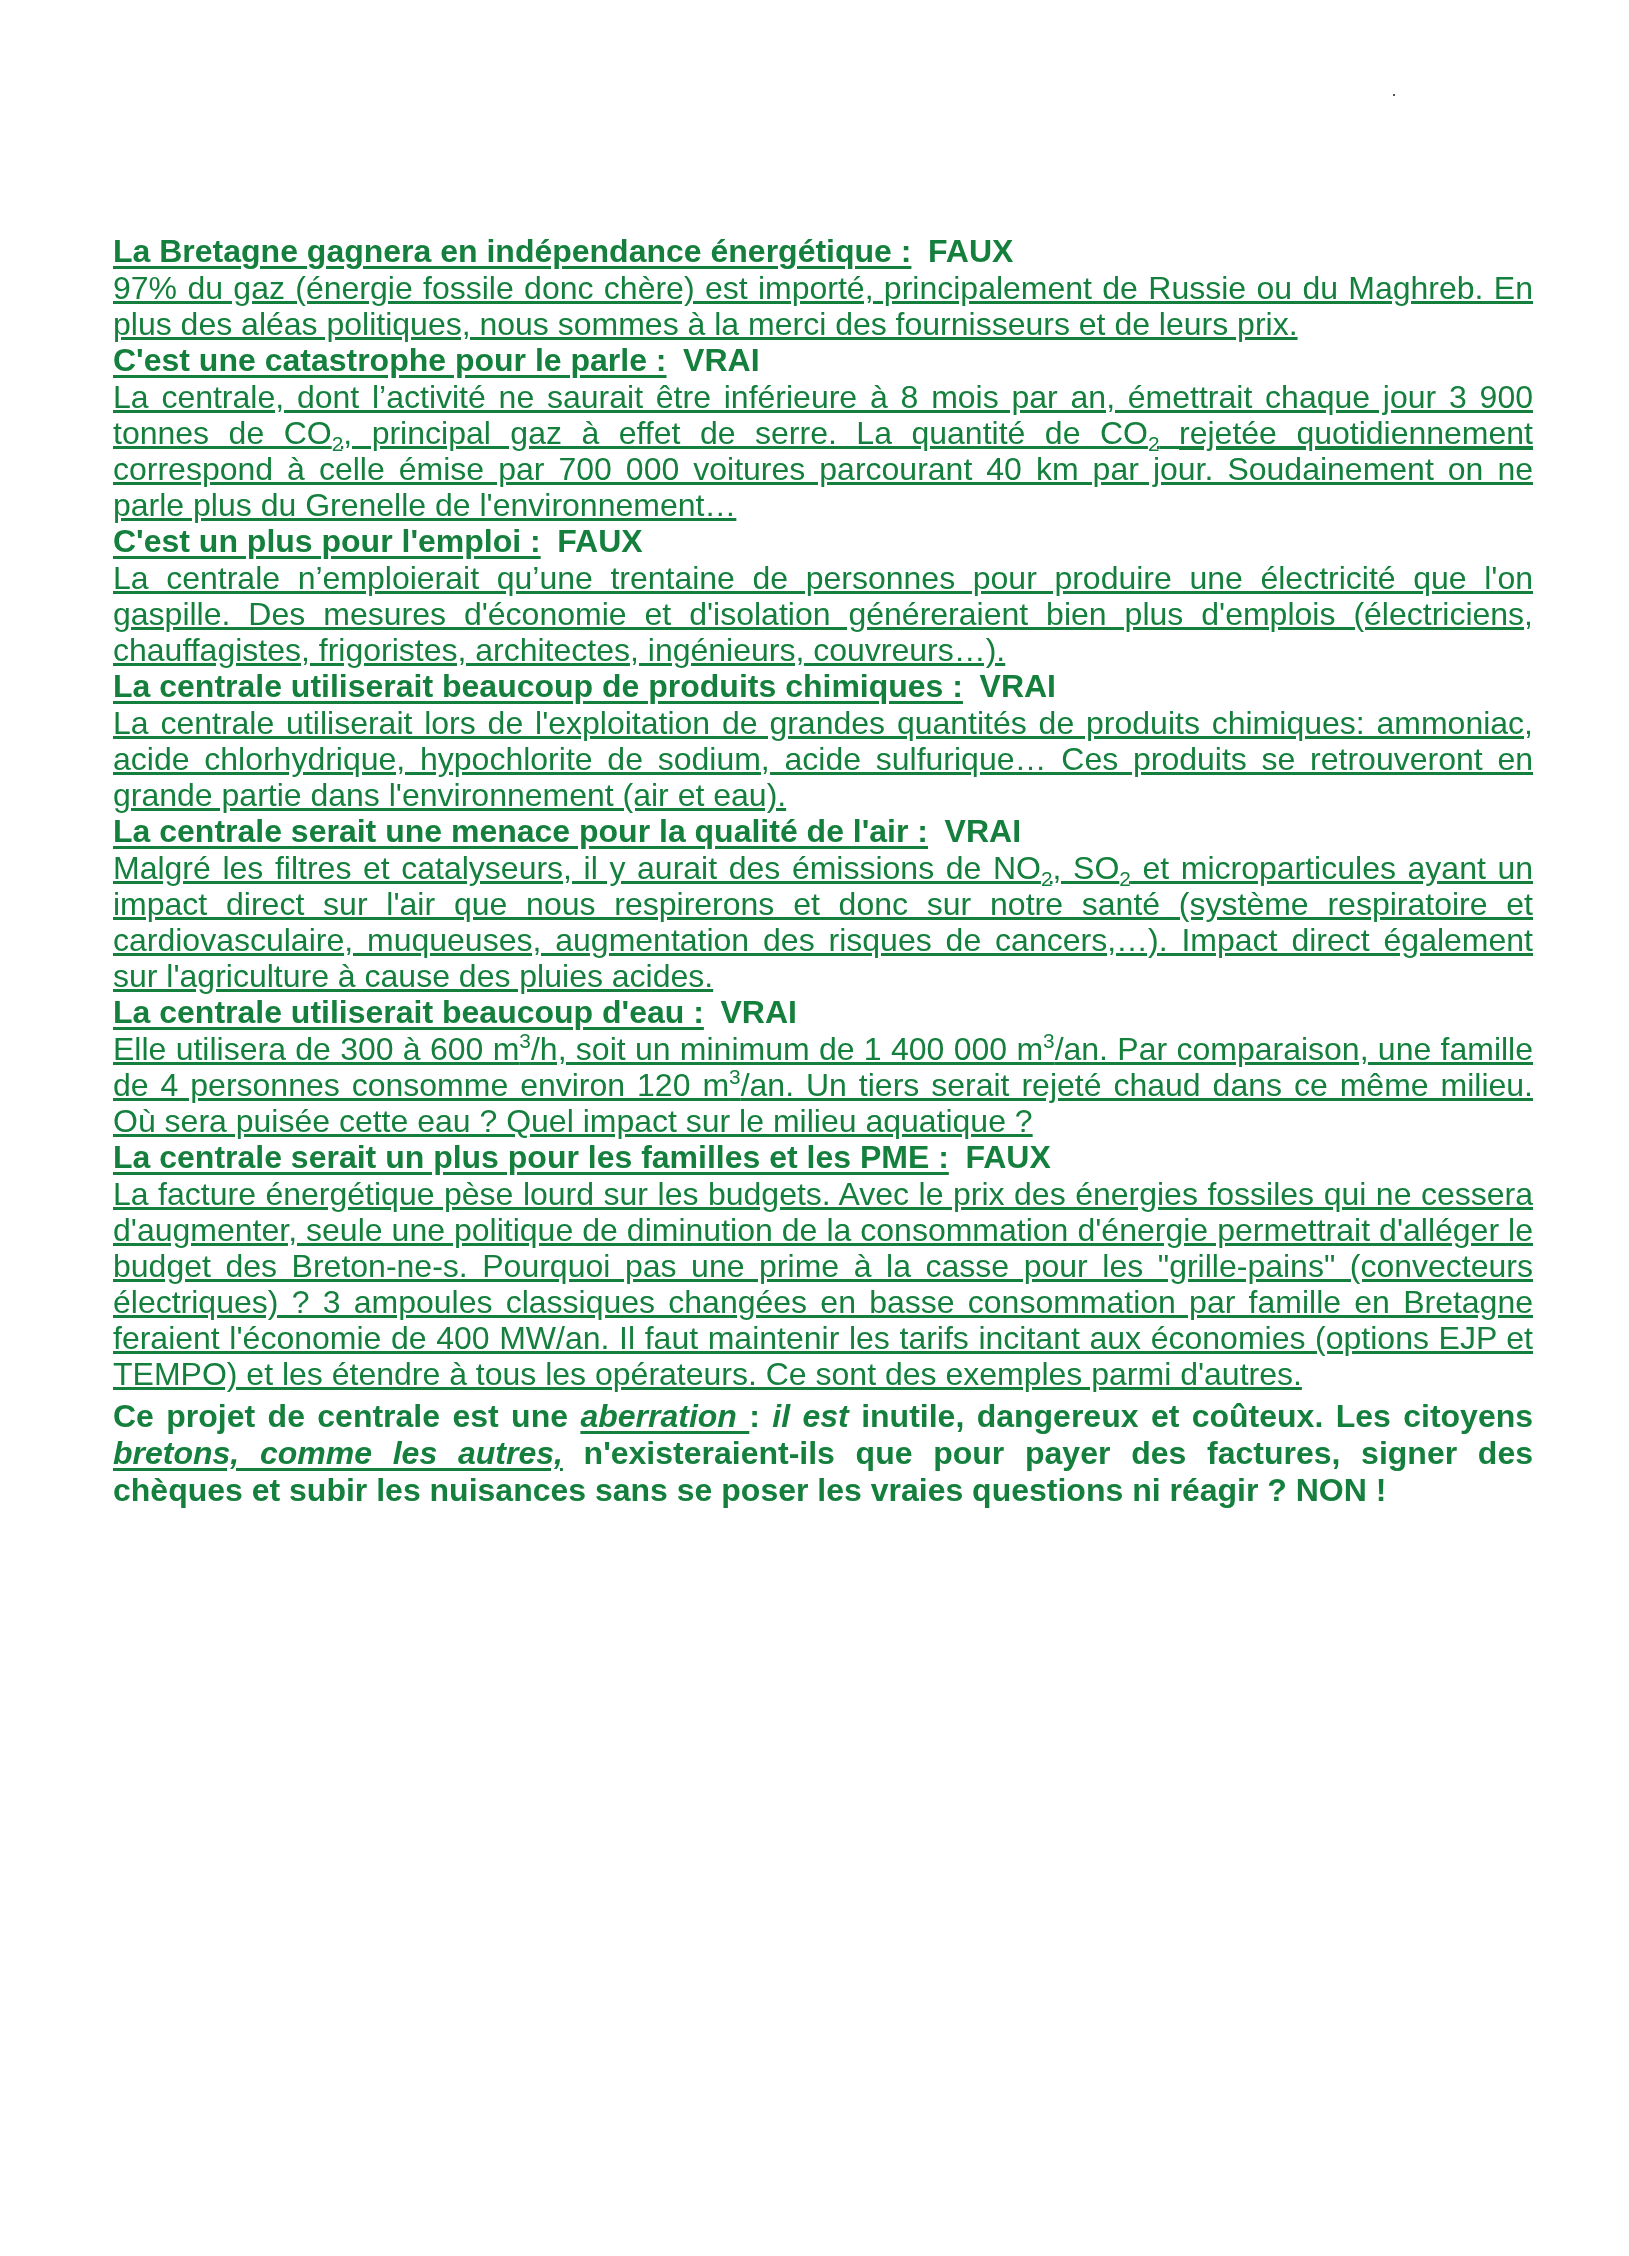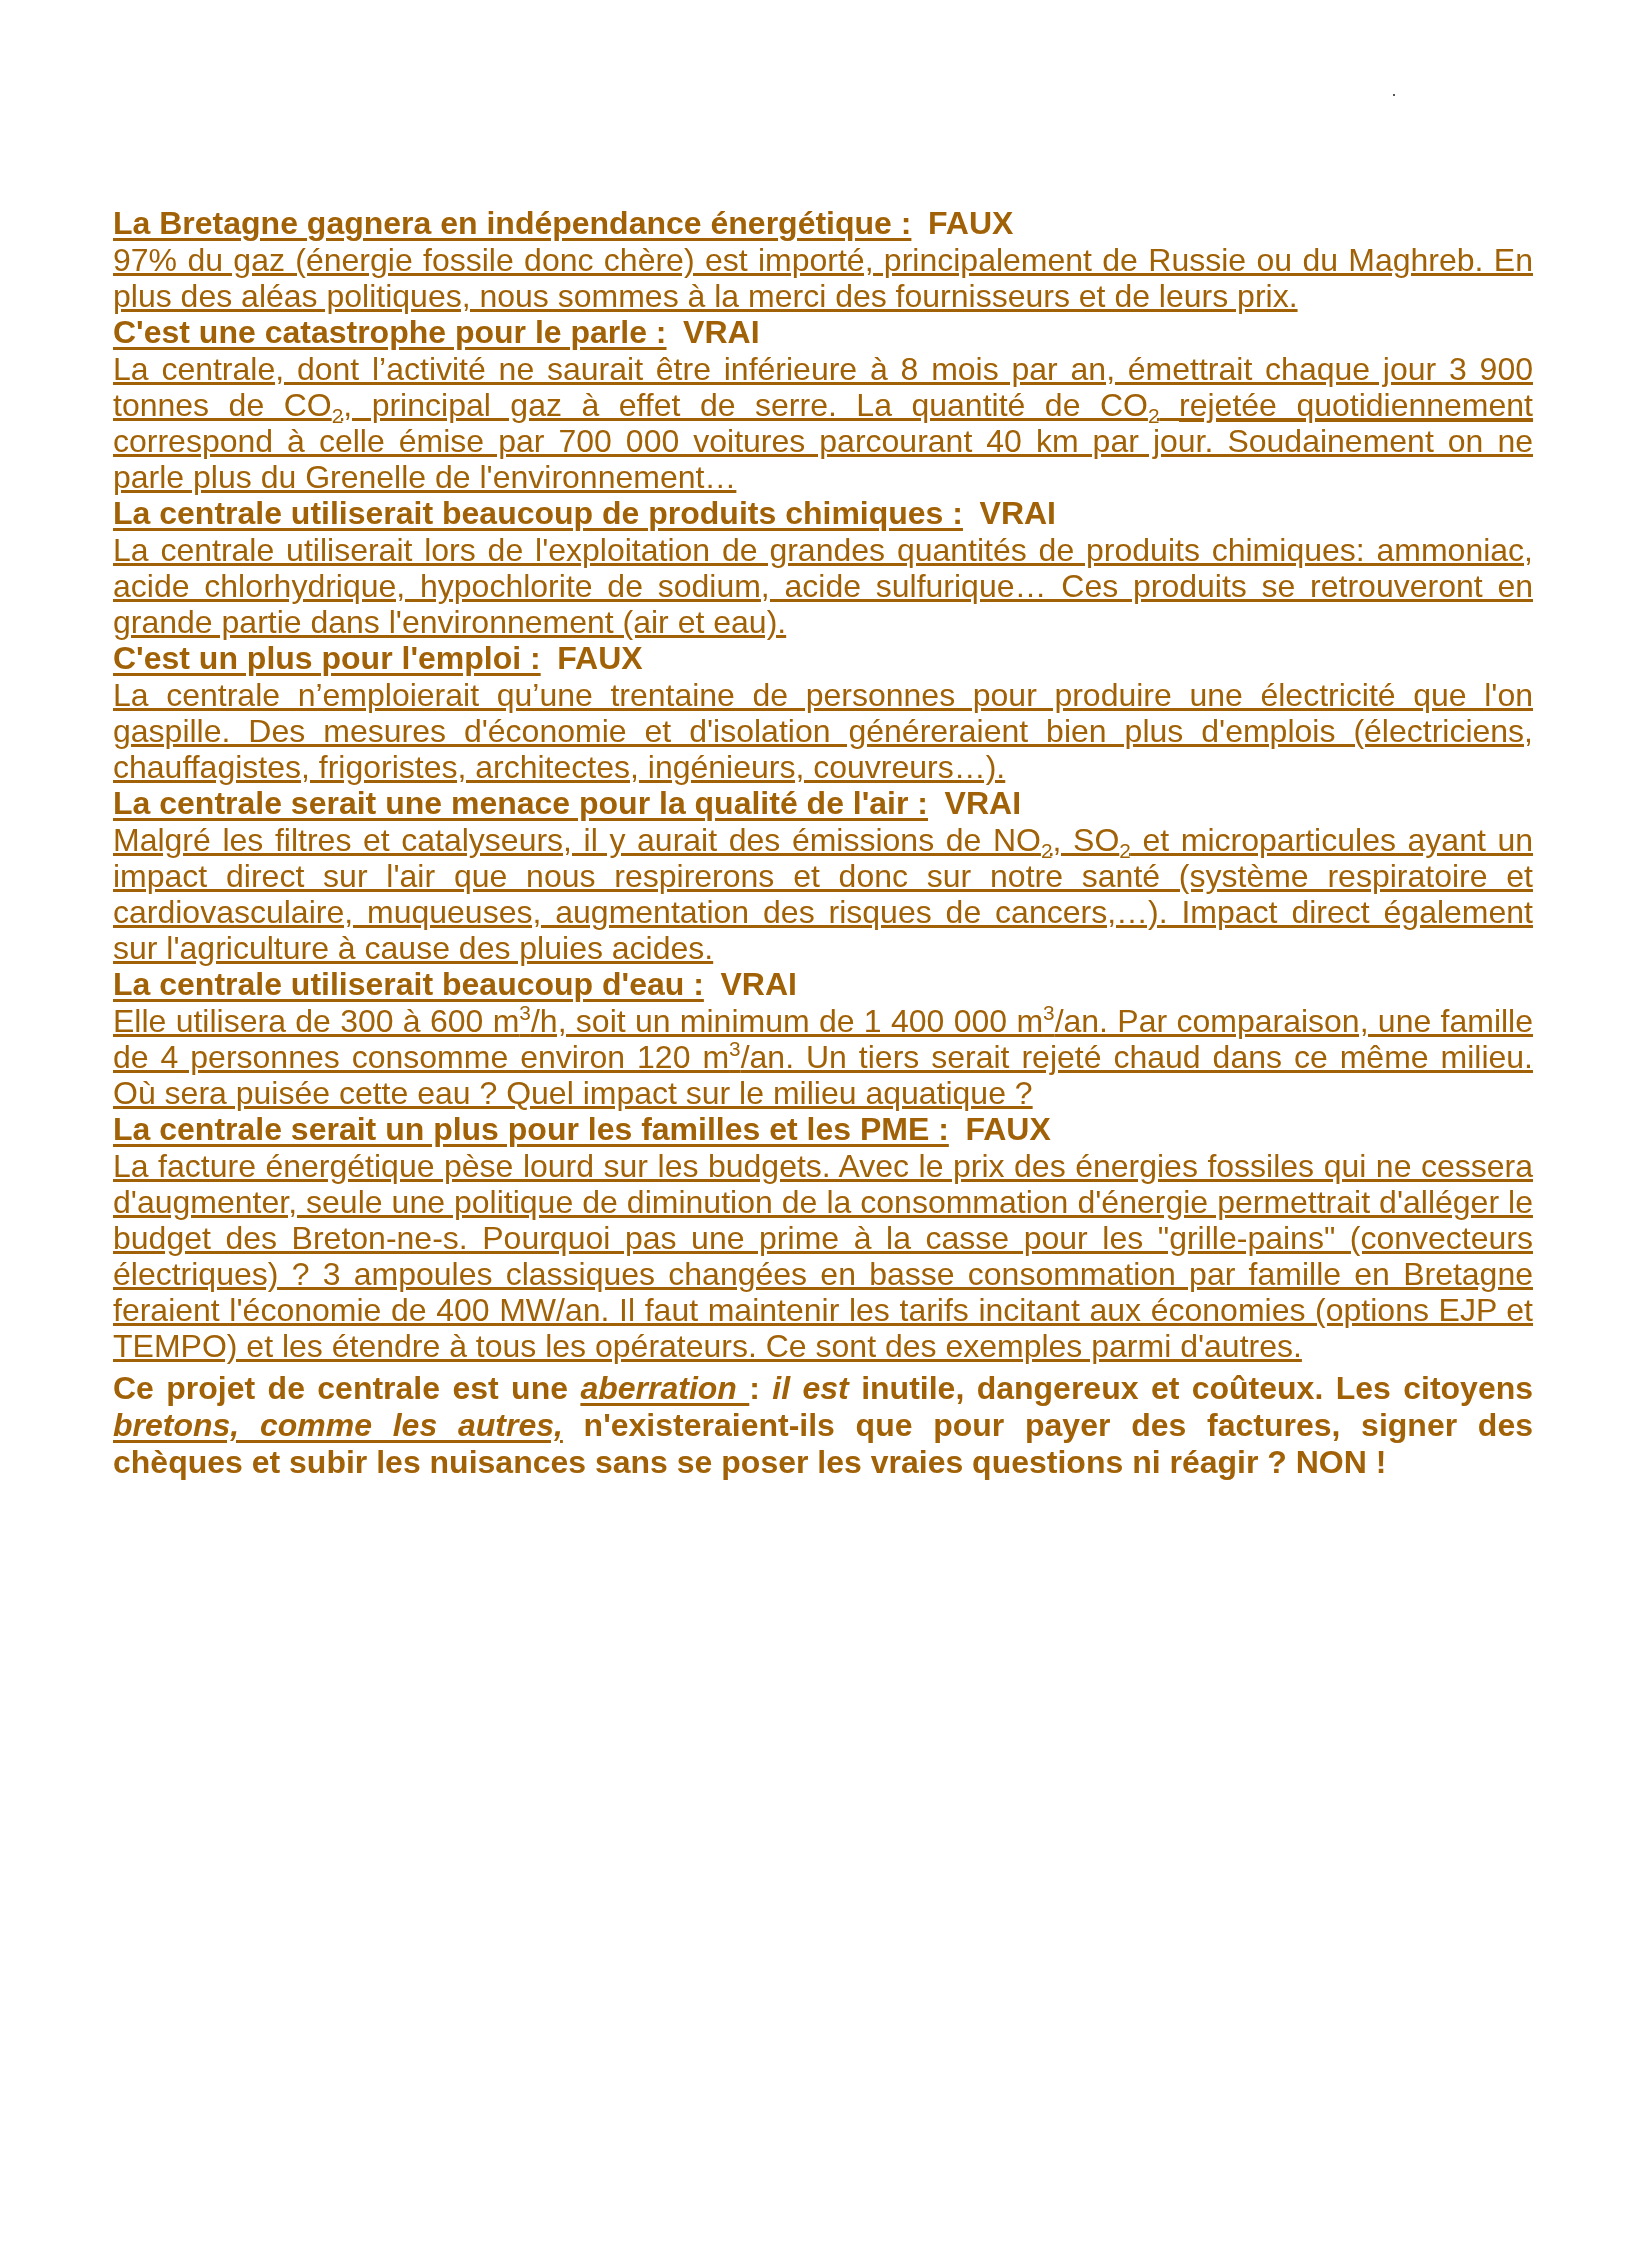--- a/index.html
+++ b/index.html
@@ -1,23 +1,23 @@
 <!DOCTYPE html>
 <html><head>
 <meta charset="utf-8">
 <style>
   html, body { margin: 0; padding: 0; background: #ffffff; }
   body { width: 1629px; height: 2257px; position: relative; overflow: hidden; }
   .page {
     position: absolute;
     left: 113px;
-    top: 205px;
+    top: 233px;
     width: 1420px;
     font-family: "Liberation Sans", sans-serif;
-    color: #a16207;
+    color: #15803d;
     font-size: 32px;
     line-height: 36px;
   }
   .section { margin: 0; }
   .heading {
     font-weight: bold;
     font-size: 32px;
     line-height: 37px;
     margin: 0;
   }
@@ -70,32 +70,32 @@
   <div class="section">
     <p class="heading">
       <span class="claim">C'est une catastrophe pour le parle :</span>
       <span class="verdict">VRAI</span>
     </p>
     <p class="body"><span>La centrale, dont l’activité ne saurait être inférieure à 8 mois par an, émettrait chaque jour 3 900 tonnes de CO</span><sub>2</sub><span>, principal gaz à effet de serre. La quantité de CO</span><sub>2</sub> <span class="u">rejetée quotidiennement</span><span> correspond à celle émise par 700 000 voitures parcourant 40 km par jour. Soudainement on ne parle plus du Grenelle de l'environnement…</span></p>
   </div>
 
   <div class="section">
     <p class="heading">
+      <span class="claim">C'est un plus pour l'emploi :</span>
+      <span class="verdict">FAUX</span>
+    </p>
+    <p class="body">La centrale n’emploierait qu’une trentaine de personnes pour produire une électricité que l'on gaspille. Des mesures d'économie et d'isolation généreraient bien plus d'emplois (électriciens, chauffagistes, frigoristes, architectes, ingénieurs, couvreurs…).</p>
+  </div>
+
+  <div class="section">
+    <p class="heading">
       <span class="claim">La centrale utiliserait beaucoup de produits chimiques :</span>
       <span class="verdict">VRAI</span>
     </p>
     <p class="body">La centrale utiliserait lors de l'exploitation de grandes quantités de produits chimiques: ammoniac, acide chlorhydrique, hypochlorite de sodium, acide sulfurique… Ces produits se retrouveront en grande partie dans l'environnement (air et eau).</p>
-  </div>
-
-  <div class="section">
-    <p class="heading">
-      <span class="claim">C'est un plus pour l'emploi :</span>
-      <span class="verdict">FAUX</span>
-    </p>
-    <p class="body">La centrale n’emploierait qu’une trentaine de personnes pour produire une électricité que l'on gaspille. Des mesures d'économie et d'isolation généreraient bien plus d'emplois (électriciens, chauffagistes, frigoristes, architectes, ingénieurs, couvreurs…).</p>
   </div>
 
   <div class="section">
     <p class="heading">
       <span class="claim">La centrale serait une menace pour la qualité de l'air :</span>
       <span class="verdict">VRAI</span>
     </p>
     <p class="body"><span>Malgré les filtres et catalyseurs, il y aurait des émissions de NO</span><sub>2</sub><span>, SO</span><sub>2</sub><span> et microparticules ayant un impact direct sur l'air que nous respirerons et donc sur notre santé (système respiratoire et cardiovasculaire, muqueuses, augmentation des risques de cancers,…). Impact direct également sur l'agriculture à cause des pluies acides.</span></p>
   </div>
 

